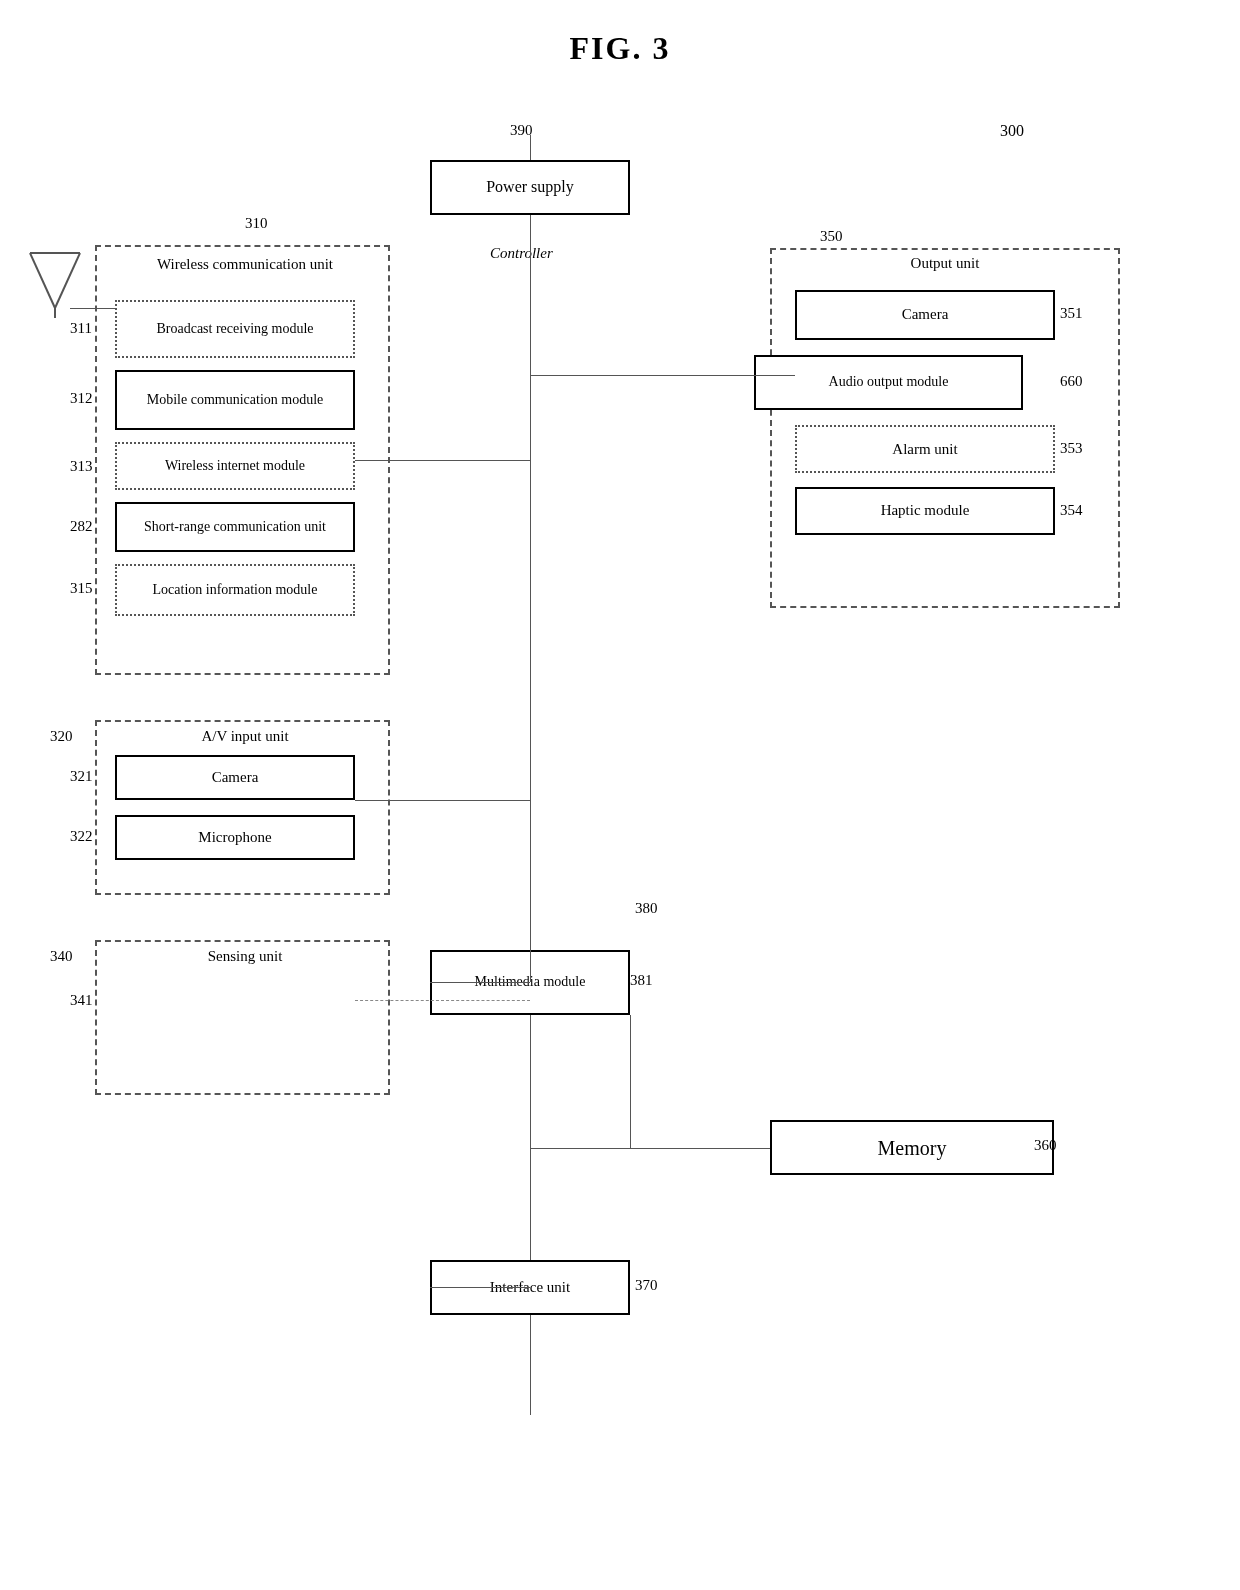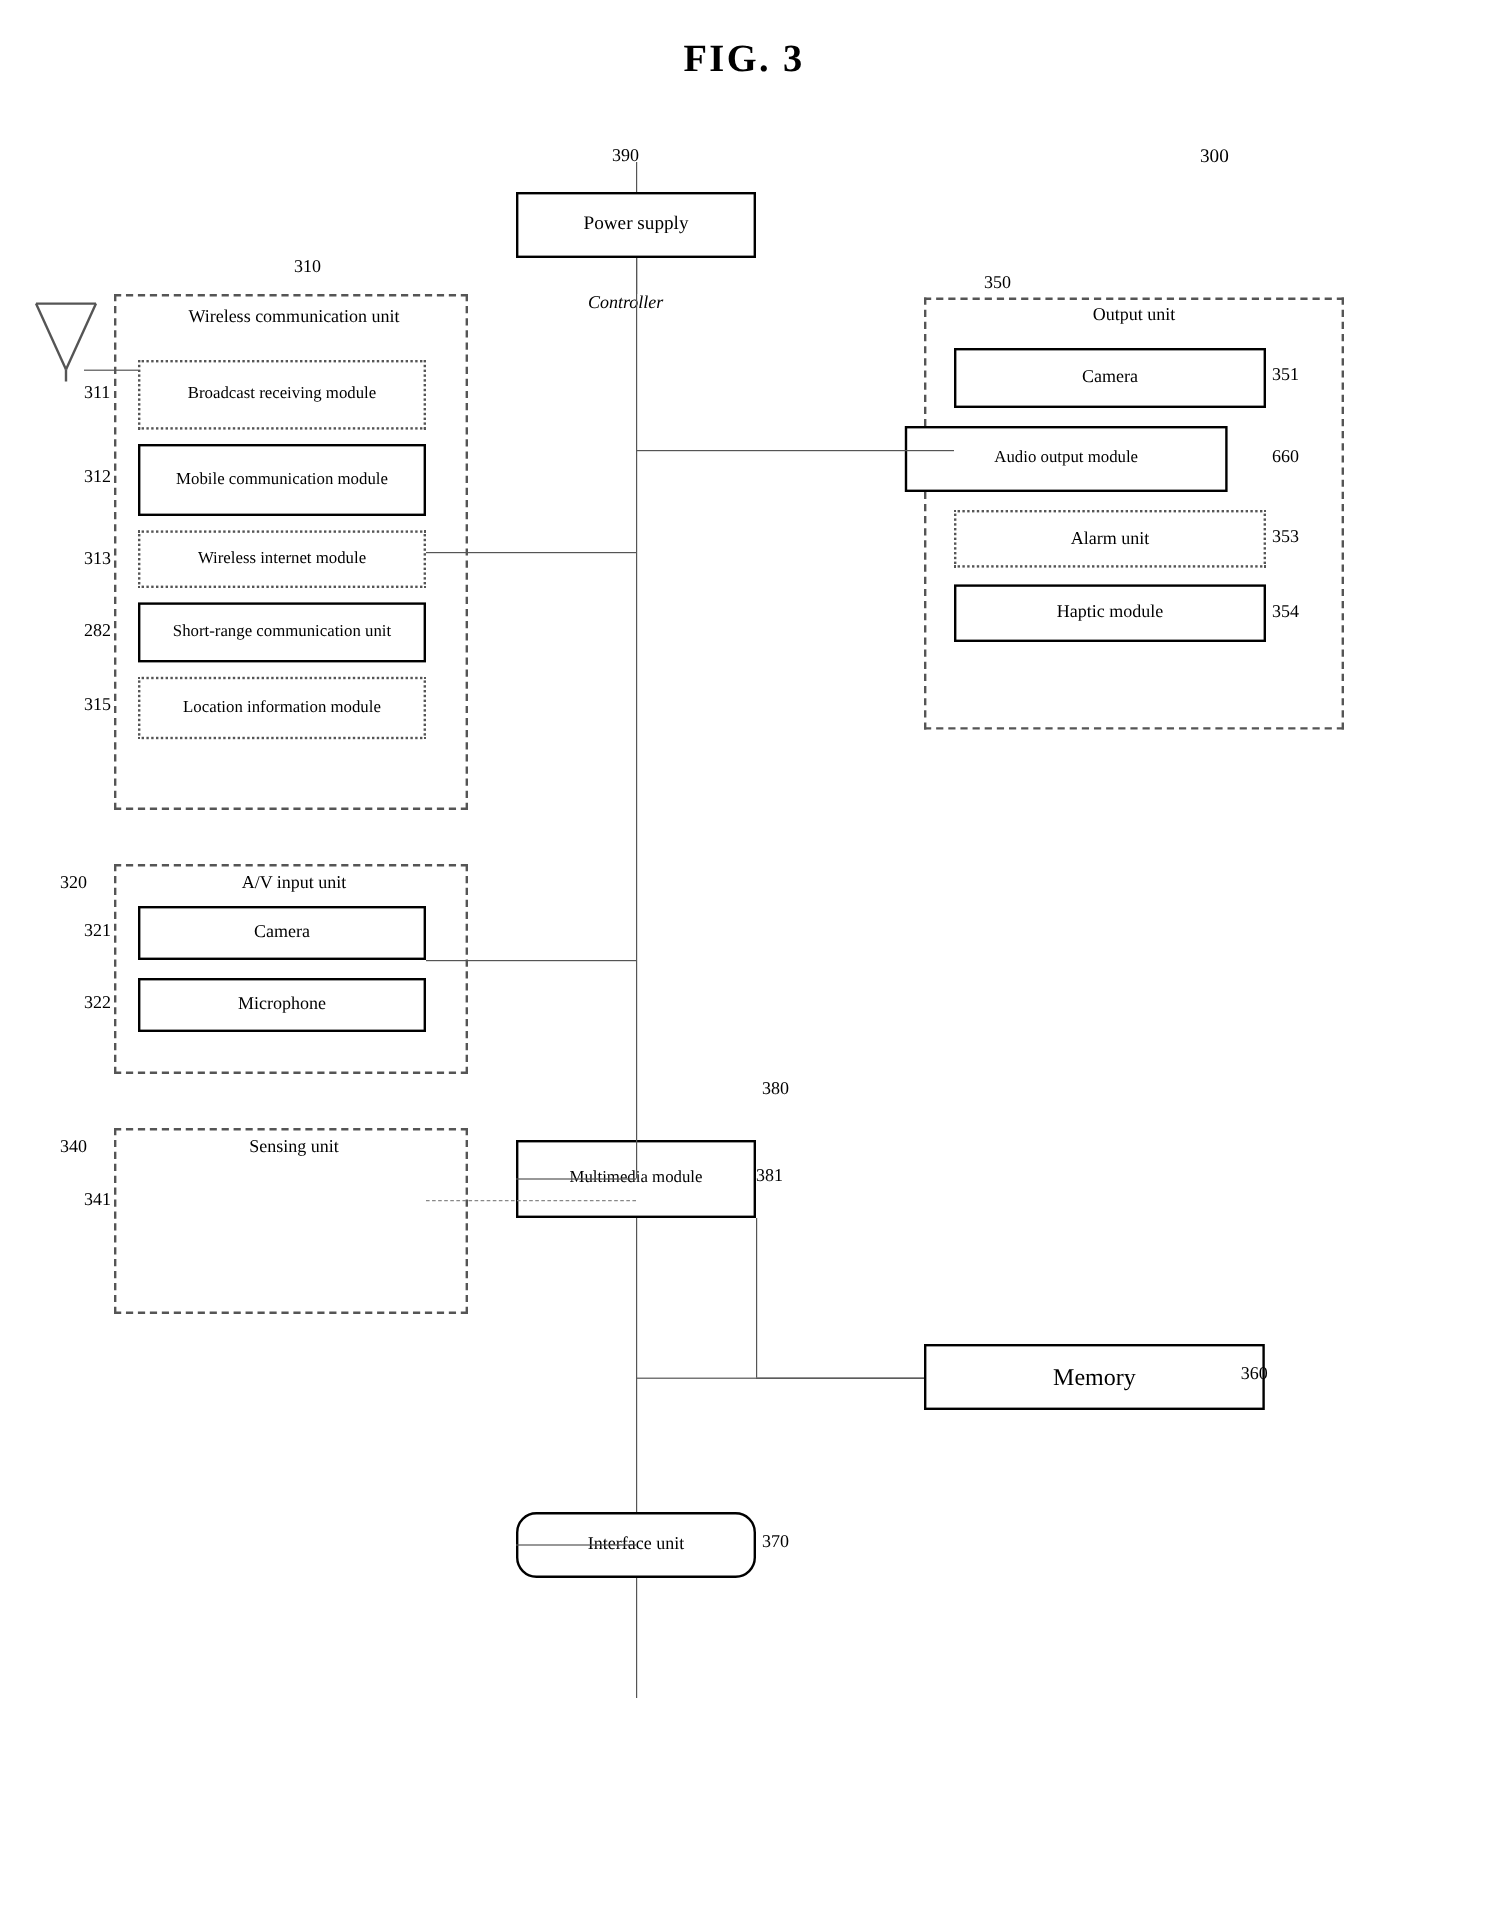--- a/index.html
+++ b/index.html
@@ -189,21 +189,21 @@
 module</span>
   </div>
   <div class="label" style="left:630px; top:892px;">381</div>
   <div class="label" style="left:635px; top:820px;">380</div>
 
   <div class="box" style="left:770px; top:1040px; width:284px; height:55px; font-size:20px;">
     <span>Memory</span>
   </div>
   <div class="label" style="left:1034px; top:1057px;">360</div>
 
-  <div class="box" style="left:430px; top:1180px; width:200px; height:55px; font-size:15px;border-radius:17px;">
+  <div class="box" style="left:430px; top:1180px; width:200px; height:55px; font-size:15px;">
     <span>Interface unit</span>
   </div>
   <div class="label" style="left:635px; top:1197px;">370</div>
 
   <div class="line-v" style="left:530px; top:135px; height:30px;"></div>
 
   <div class="line-h" style="left:355px; top:380px; width:175px;"></div>
 
   <div class="line-h" style="left:355px; top:720px; width:175px;"></div>
 

